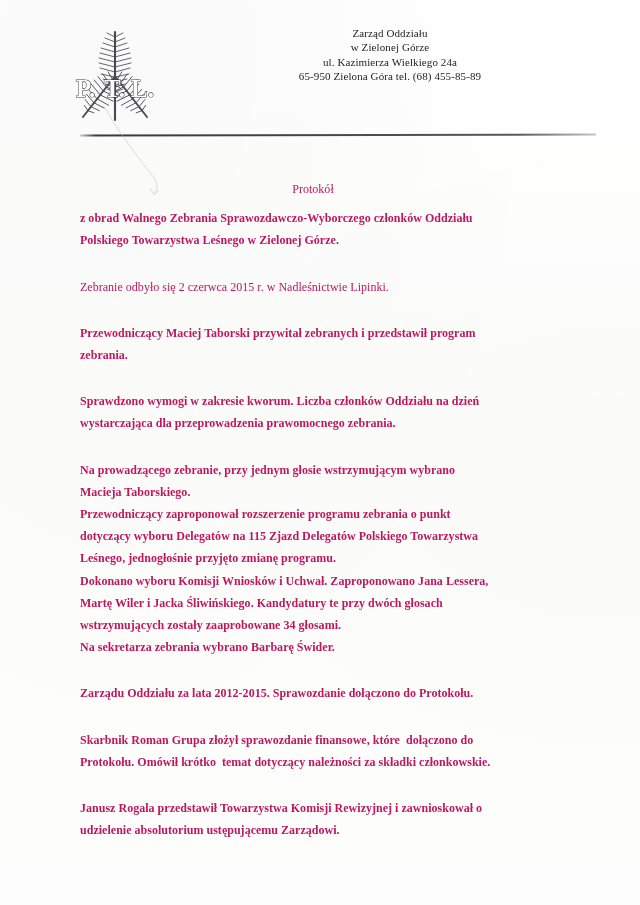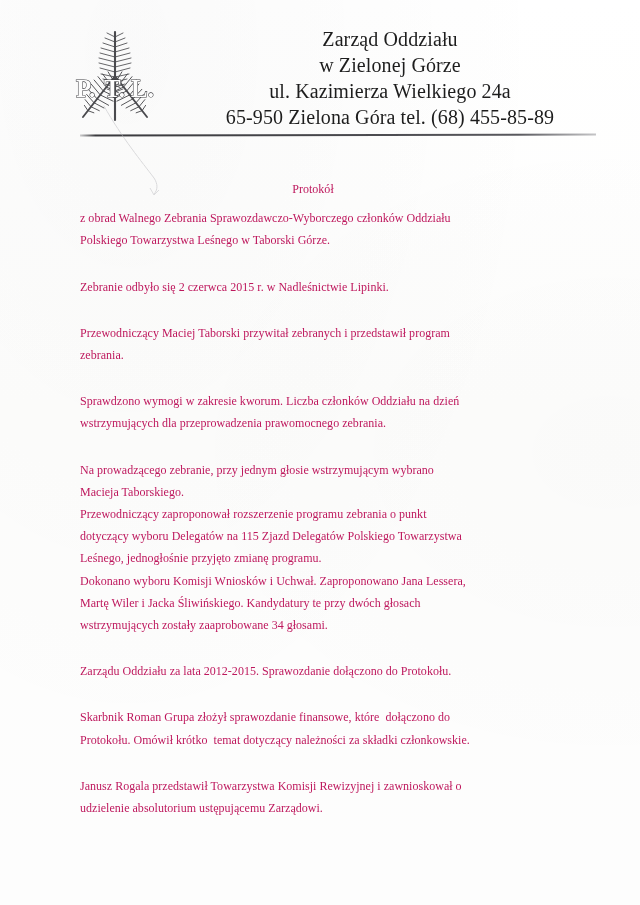--- a/index.html
+++ b/index.html
@@ -50,21 +50,21 @@
 
   .letterhead-text {
     position: absolute;
     left: 196px;
     top: 26px;
     width: 388px;
     text-align: center;
     line-height: 1.30;
   }
   .lh-line {
-    font-size: 20px;
+    font-size: 11px;
     letter-spacing: 0.1px;
     color: #1d1d1d;
     white-space: nowrap;
   }
   .lh-line.bold {
     font-weight: bold;
     font-size: 15.6px;
     letter-spacing: 0.15px;
   }
 
@@ -107,21 +107,21 @@
     line-height: 22.2px;
     text-align: left;
     color: #be185d;
     margin: 2px;
     letter-spacing: 0.02px;
   }
   .para.centered { text-align: center; }
   .gap-lg { height: 20px; }
   .gap-sm { height: 3px; }
 
-  .line { display: block; white-space: pre-wrap; }
+  .line { display: block; white-space: pre-wrap; font-weight: bold; }
 </style>
 </head>
 <body>
 
 <div class="page">
 
   <div class="paper-tint"></div>
 
   <div class="letterhead">
 
@@ -230,52 +230,53 @@
   </div>
 
   <div class="body">
 
     <p class="para centered">Protokół</p>
 
     <div class="gap-sm"></div>
 
     <p class="para">
       <span class="line">z obrad Walnego Zebrania Sprawozdawczo-Wyborczego członków Oddziału</span>
-      <span class="line">Polskiego Towarzystwa Leśnego w Taborski Górze.</span>
+      <span class="line">Polskiego Towarzystwa Leśnego w Zielonej Górze.</span>
     </p>
 
     <div class="gap-lg"></div>
 
     <p class="para">Zebranie odbyło się 2 czerwca 2015 r. w Nadleśnictwie Lipinki.</p>
 
     <div class="gap-lg"></div>
 
     <p class="para">
       <span class="line">Przewodniczący Maciej Taborski przywitał zebranych i przedstawił program</span>
       <span class="line">zebrania.</span>
     </p>
 
     <div class="gap-lg"></div>
 
     <p class="para">
       <span class="line">Sprawdzono wymogi w zakresie kworum. Liczba członków Oddziału na dzień</span>
-      <span class="line">wstrzymujących dla przeprowadzenia prawomocnego zebrania.</span>
+      <span class="line">wystarczająca dla przeprowadzenia prawomocnego zebrania.</span>
     </p>
 
     <div class="gap-lg"></div>
 
     <p class="para">
       <span class="line">Na prowadzącego zebranie, przy jednym głosie wstrzymującym wybrano</span>
       <span class="line">Macieja Taborskiego.</span>
       <span class="line">Przewodniczący zaproponował rozszerzenie programu zebrania o punkt</span>
       <span class="line">dotyczący wyboru Delegatów na 115 Zjazd Delegatów Polskiego Towarzystwa</span>
       <span class="line">Leśnego, jednogłośnie przyjęto zmianę programu.</span>
       <span class="line">Dokonano wyboru Komisji Wniosków i Uchwał. Zaproponowano Jana Lessera,</span>
       <span class="line">Martę Wiler i Jacka Śliwińskiego. Kandydatury te przy dwóch głosach</span>
       <span class="line">wstrzymujących zostały zaaprobowane 34 głosami.</span>
+      <span class="line">Na sekretarza zebrania wybrano Barbarę Świder.</span>
     </p>
 
     <div class="gap-lg"></div>
 
     <p class="para">
       <span class="line">Zarządu Oddziału za lata 2012-2015. Sprawozdanie dołączono do Protokołu.</span>
     </p>
 
     <div class="gap-lg"></div>
 

